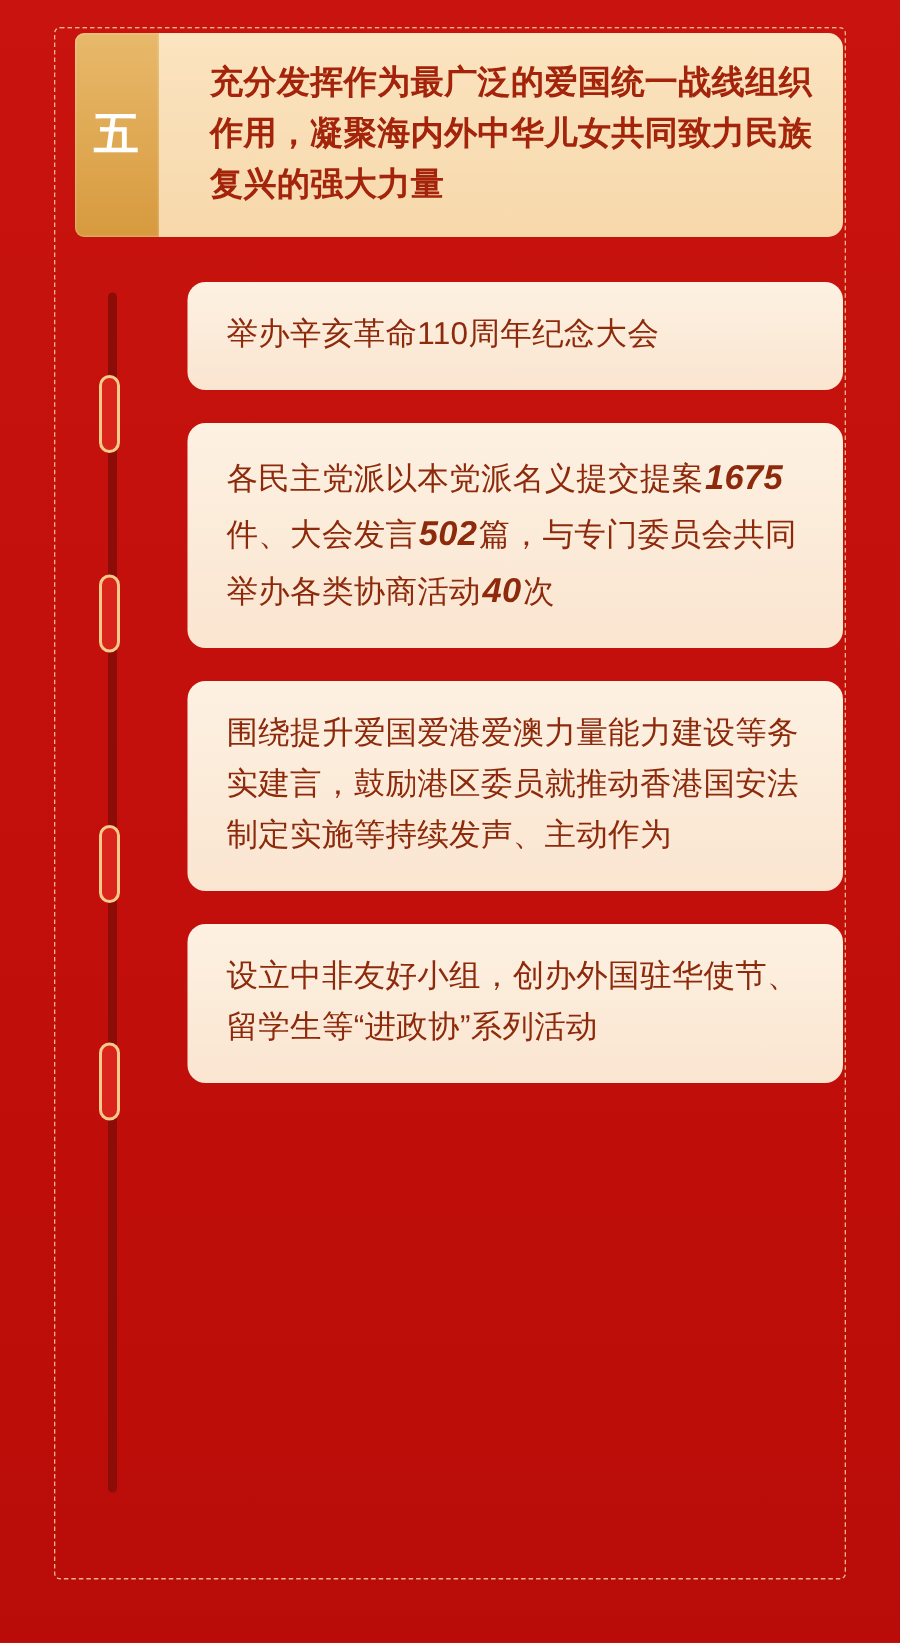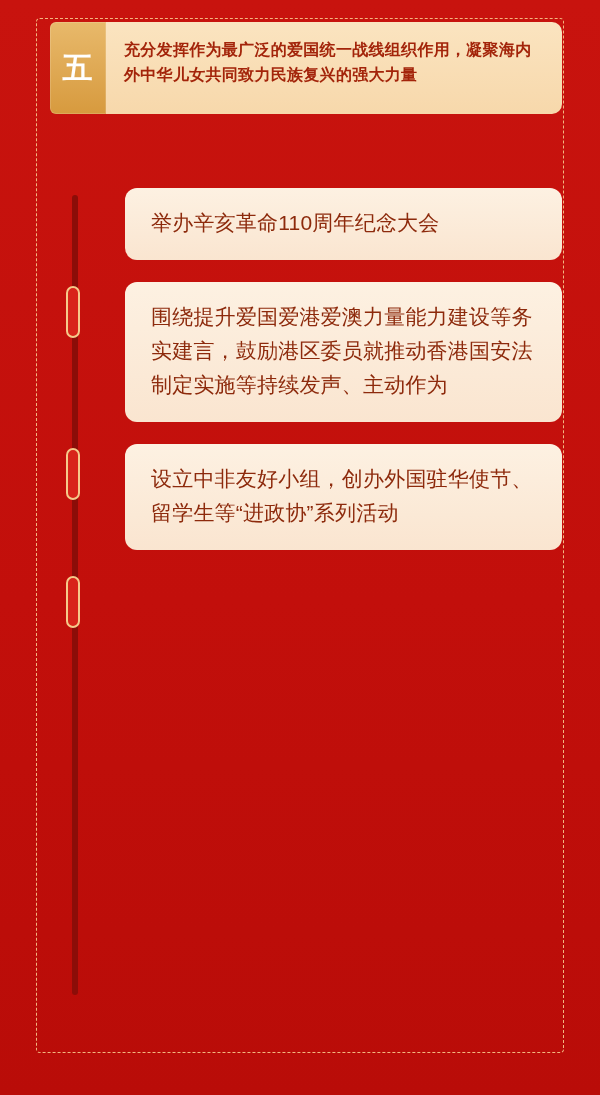--- a/index.html
+++ b/index.html
@@ -56,24 +56,24 @@
     font-size: 30px;
     font-weight: bold;
     letter-spacing: 1px;
     line-height: 1;
     font-family: "DejaVu Sans", "Liberation Sans", sans-serif;
   }
   .header-title {
     flex: 1;
     background: linear-gradient(180deg, #fbe4c0 0%, #f7d8ab 100%);
     border-radius: 0 10px 10px 0;
-    padding: 16px 20px 18px 18px;
+    padding: 16px 20px 18px 34px;
     box-sizing: border-box;
     color: #a3240a;
-    font-size: 16px;
+    font-size: 22px;
     font-weight: bold;
     line-height: 1.55;
     letter-spacing: 0.3px;
   }
   
   .timeline {
     position: absolute;
     left: 72px;
     top: 195px;
     width: 6px;
@@ -84,21 +84,21 @@
   .items {
     position: absolute;
     left: 50px;
     top: 188px;
     width: 512px;
   }
   .item {
     position: relative;
     margin-bottom: 22px;
     display: flex;
-    align-items: flex-end;
+    align-items: center;
   }
   .bullet-wrap {
     position: relative;
     width: 75px;
     flex: none;
     display: flex;
     align-items: center;
     justify-content: flex-start;
   }
   .bullet {
@@ -150,20 +150,26 @@
       <div class="item">
         <div class="bullet-wrap">
           <div class="bullet"></div>
         </div>
         <div class="card"><span>举办辛亥革命110周年纪念大会</span></div>
       </div>
       <div class="item">
         <div class="bullet-wrap">
           <div class="bullet"></div>
         </div>
+        <div class="card"><span>各民主党派以本党派名义提交提案</span><span class="hl">1675</span><span>件、大会发言</span><span class="hl">502</span><span>篇，与专门委员会共同举办各类协商活动</span><span class="hl">40</span><span>次</span></div>
+      </div>
+      <div class="item">
+        <div class="bullet-wrap">
+          <div class="bullet"></div>
+        </div>
         <div class="card"><span>围绕提升爱国爱港爱澳力量能力建设等务实建言，鼓励港区委员就推动香港国安法制定实施等持续发声、主动作为</span></div>
       </div>
       <div class="item">
         <div class="bullet-wrap">
           <div class="bullet"></div>
         </div>
         <div class="card"><span>设立中非友好小组，创办外国驻华使节、留学生等“进政协”系列活动</span></div>
       </div>
     </div>
 </div>

